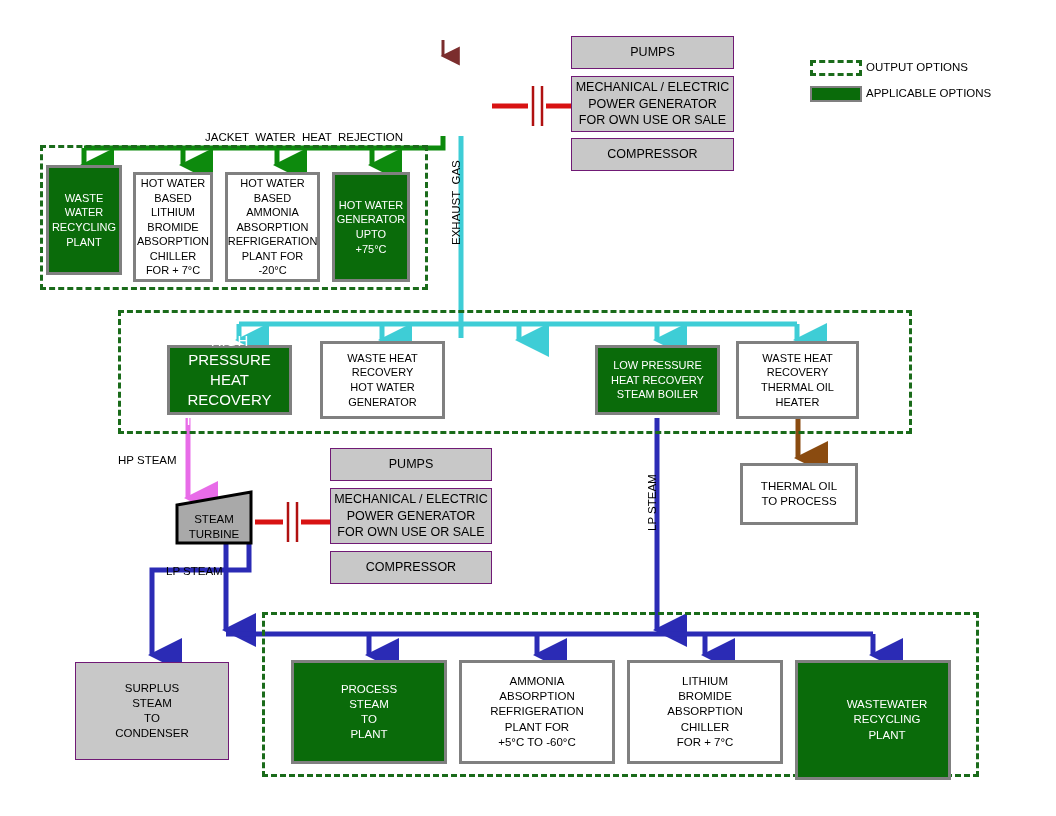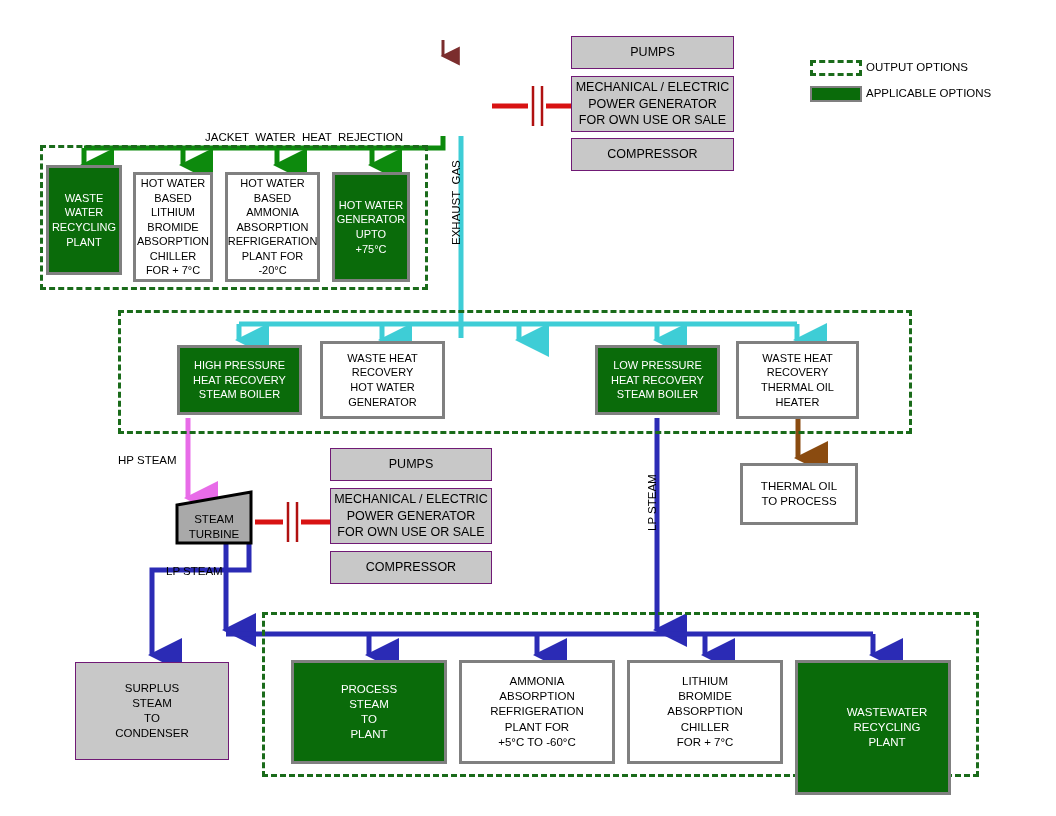--- a/index.html
+++ b/index.html
@@ -231,21 +231,21 @@
     <span>HOT WATER
 GENERATOR
 UPTO
 +75°C</span>
   </div>
 
   <div class="vlabel" style="left:450px; top:245px; font-size:11.5px;">EXHAUST  GAS</div>
 
   <div class="dashed-region" style="left:118px; top:310px; width:794px; height:124px;"></div>
 
-  <div class="box box-green" style="left:177px; top:345px; width:125px; height:70px; font-size:11px;text-align:center;">
+  <div class="box box-green" style="left:167px; top:345px; width:125px; height:70px; font-size:15px;text-align:center;">
     <span>HIGH PRESSURE
 HEAT RECOVERY
 STEAM BOILER</span>
   </div>
   <div class="box box-white" style="left:320px; top:341px; width:125px; height:78px; font-size:11px;">
     <span>WASTE HEAT
 RECOVERY
 HOT WATER
 GENERATOR</span>
   </div>
@@ -308,19 +308,19 @@
 PLANT FOR
 +5°C TO -60°C</span>
   </div>
   <div class="box box-white" style="left:627px; top:660px; width:156px; height:104px; font-size:11.5px;">
     <span>LITHIUM
 BROMIDE
 ABSORPTION
 CHILLER
 FOR + 7°C</span>
   </div>
-  <div class="box box-green" style="left:795px; top:660px; width:156px; height:135px; font-size:11.5px;padding-left:28px;">
+  <div class="box box-green" style="left:795px; top:660px; width:156px; height:120px; font-size:11.5px;padding-left:28px;">
     <span>WASTEWATER
 RECYCLING
 PLANT</span>
   </div>
 
 </div>
 
 </body></html>

